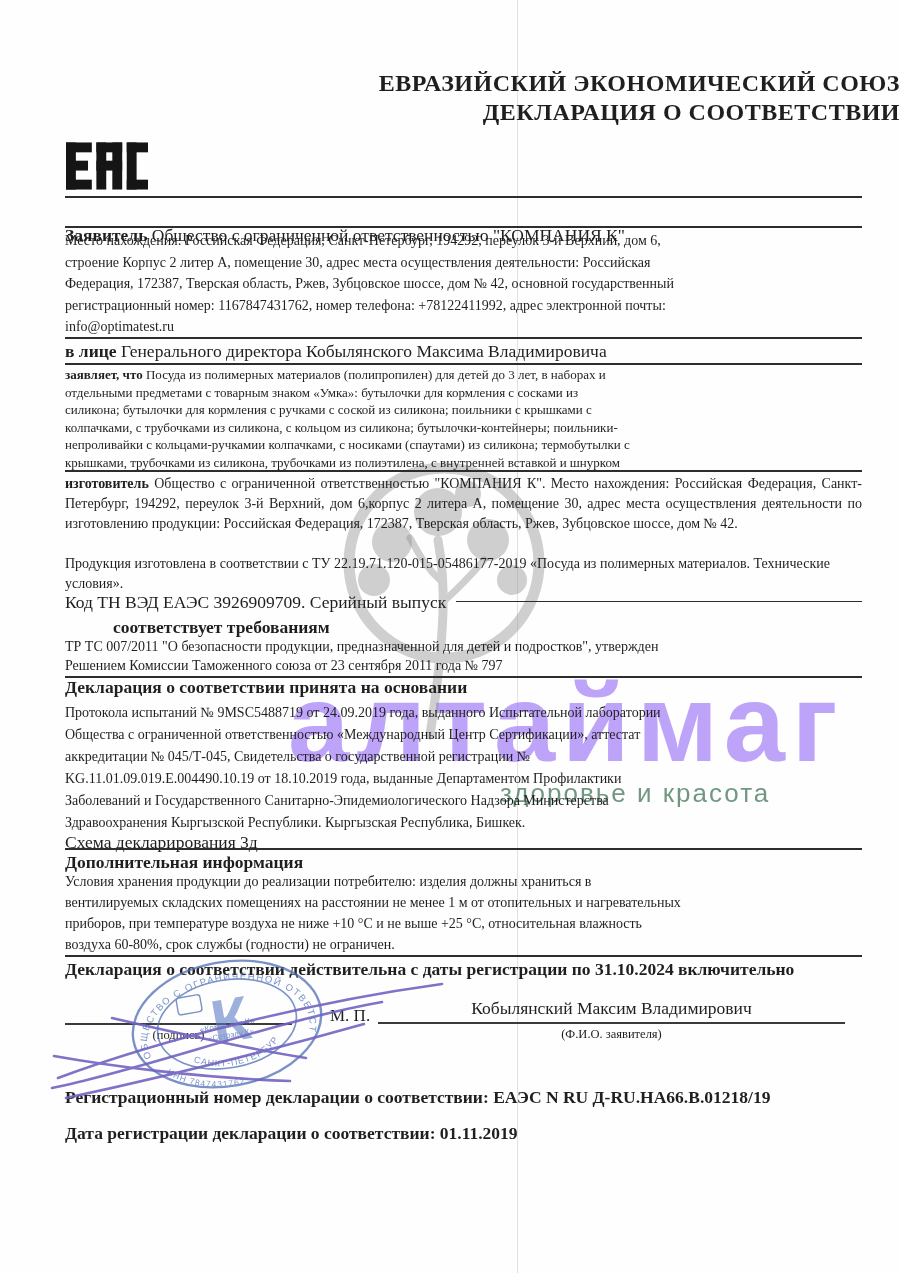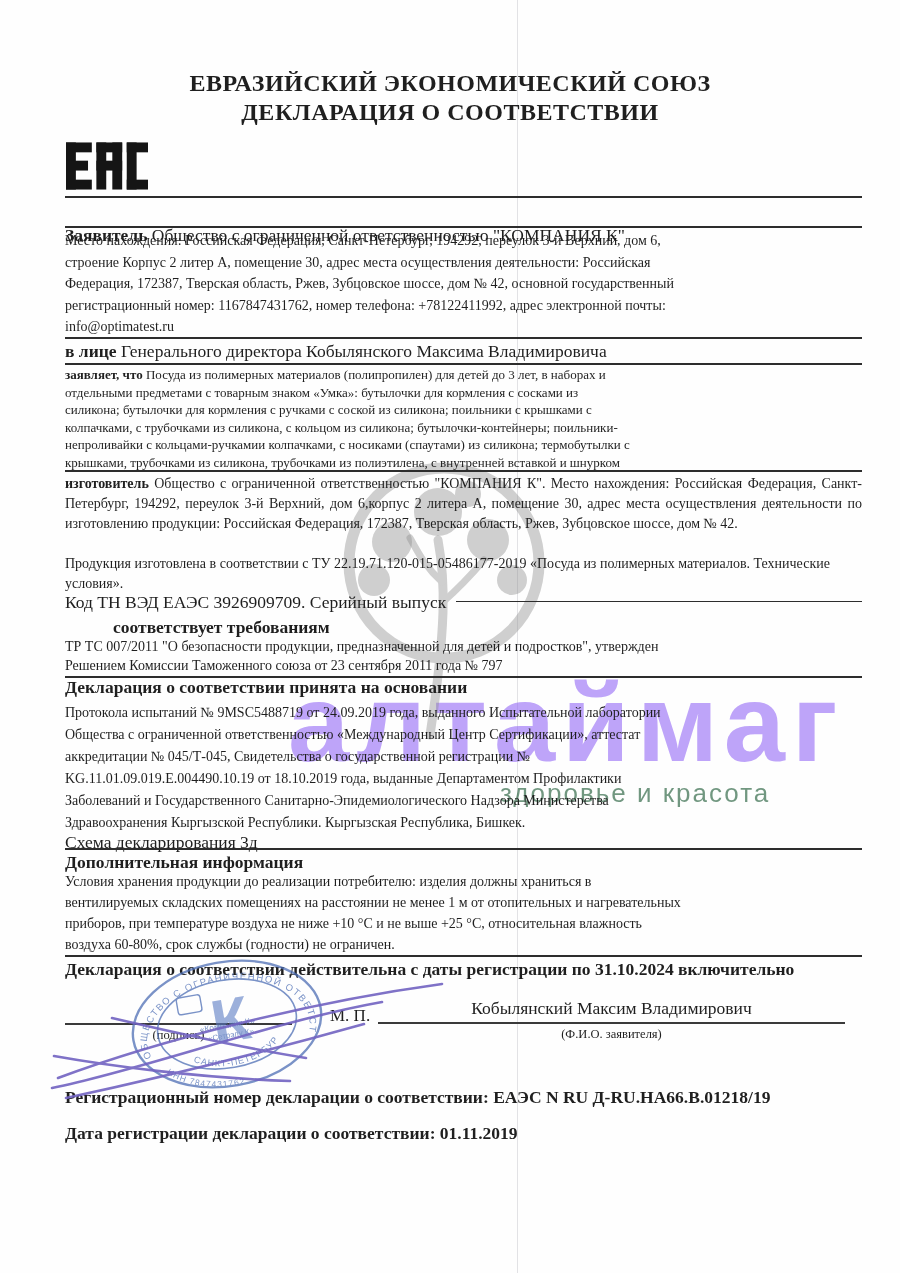--- a/index.html
+++ b/index.html
@@ -1,19 +1,19 @@
 <!DOCTYPE html>
 <html><head>
 <meta charset="utf-8">
 <style>
   html,body{margin:0;padding:0;background:#8a8a8a;}
   .page{position:relative;width:900px;height:1273px;background:#fefefe;margin:0 auto;
         font-family:"Liberation Serif",serif;color:#1f1f1f;overflow:hidden;}
   .abs{position:absolute;}
-  .ctr{left:0;width:900px;text-align:center;}
+  .ctr{left:0;width:900px;text-align:right;}
   .title{font-weight:bold;font-size:24px;letter-spacing:.5px;}
   .ln{position:absolute;left:65px;width:797px;height:2px;background:#2d2d2d;}
   .row{position:absolute;left:65px;width:797px;font-size:17.5px;line-height:22px;}
   .b{font-weight:bold;}
   .preline{white-space:pre-line;}
   .para{position:absolute;left:65px;width:797px;font-size:14px;}
   .fillrow{position:absolute;left:65px;width:797px;display:flex;align-items:center;
            font-size:17.5px;line-height:20px;}
   .fillrow .fill{flex:1;border-bottom:1.6px solid #2d2d2d;height:1px;margin:0 0 3px 10px;}
   .small{font-size:12.5px;}

